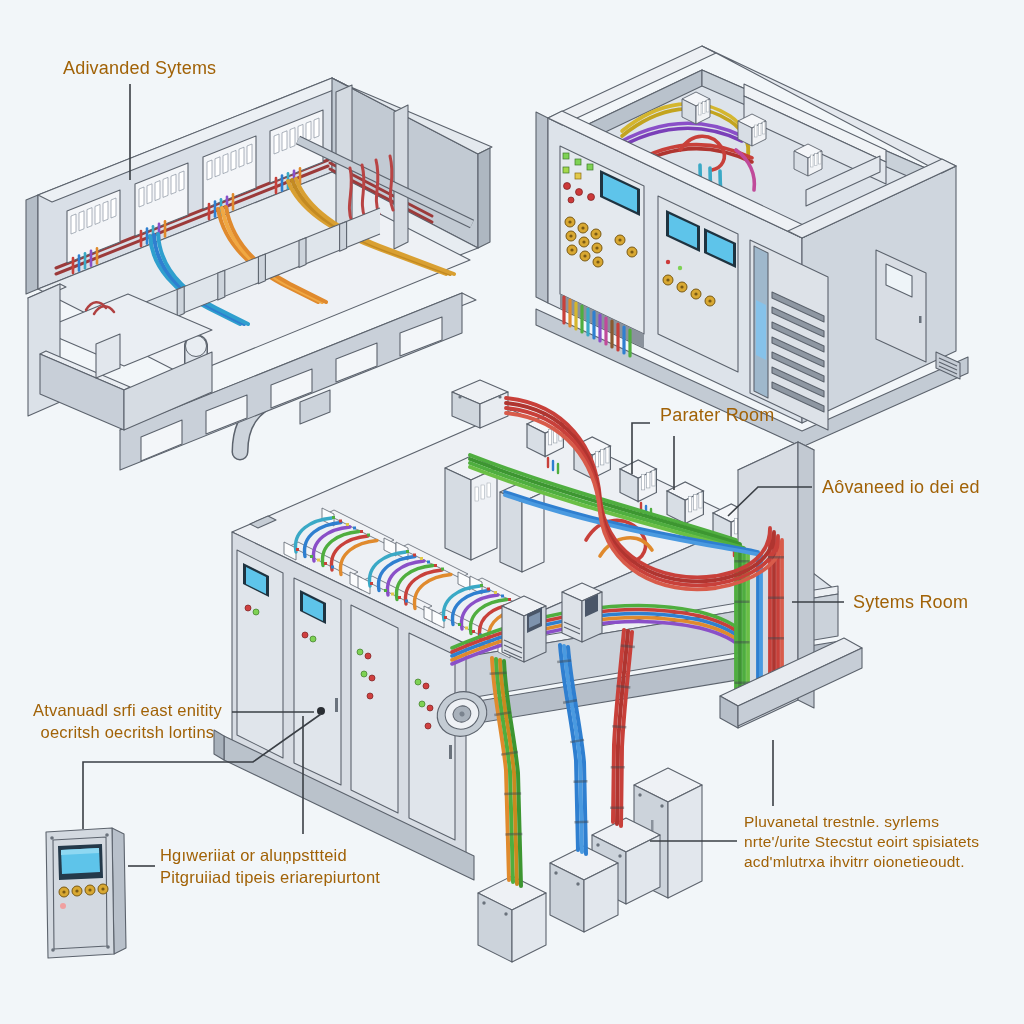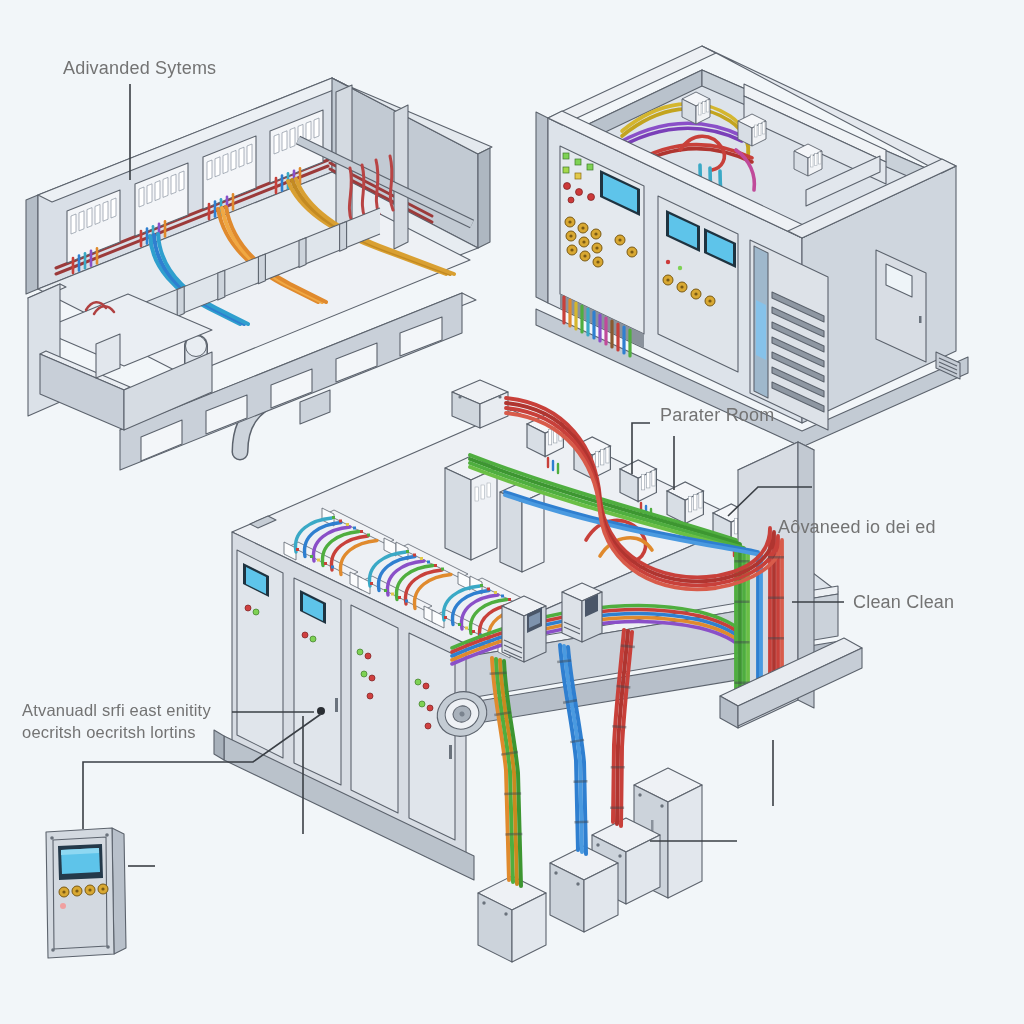--- a/index.html
+++ b/index.html
@@ -1,19 +1,19 @@
 <!DOCTYPE html>
 <html><head>
 <meta charset="utf-8">
 <style>
   html,body{margin:0;padding:0;background:#f2f6f9;}
   .stage{position:relative;width:1024px;height:1024px;background:#f2f6f9;overflow:hidden;
          font-family:"Liberation Sans",sans-serif;}
   .stage svg{position:absolute;left:0;top:0;}
-  .callout{position:absolute;color:#737373;white-space:nowrap;letter-spacing:.2px;}
+  .callout{position:absolute;color:#a16207;white-space:nowrap;letter-spacing:.2px;}
   .cal-lg{font-size:18px;}
   .cal-md{font-size:16.5px;line-height:1.32;}
   .cal-sm{font-size:15.5px;line-height:1.3;}
   
   .sh{stroke:#5c636d;stroke-width:1.1;stroke-linejoin:round;}
   .ln{stroke:#5c636d;stroke-width:1.1;fill:none;}
   .cb{fill:none;stroke-linecap:round;stroke-linejoin:round;}
   .band{fill:none;stroke:#41464d;stroke-opacity:.45;stroke-dasharray:2.5 38;stroke-linecap:butt;}
   .ldr{fill:none;stroke:#3a3f45;stroke-width:1.6;}
 </style>
@@ -543,19 +543,28 @@
     <path class="ldr" d="M321,714 L253,762 L83,762 L83,829"></path>
     <path class="ldr" d="M303,716 V834"></path>
     <path class="ldr" d="M155,866 H128"></path>
     <path class="ldr" d="M773,740 V806"></path>
     <path class="ldr" d="M737,841 H650"></path>
   </g>
 </svg>
 
   <div class="callout cal-lg" style="left:63px;top:58px;">Adivanded Sytems</div>
   <div class="callout cal-lg" style="left:660px;top:405px;text-align:center;">Parater Room</div>
-  <div class="callout cal-lg" style="left:778px;top:477px;margin-top:40px;">Aôvaneed io dei ed</div>
-  <div class="callout cal-lg" style="left:853px;top:592px;">Clean Clean</div>
-  <div class="callout cal-md" style="left:22px;top:700px;">
+  <div class="callout cal-lg" style="left:822px;top:477px;">Aôvaneed io dei ed</div>
+  <div class="callout cal-lg" style="left:853px;top:592px;">Sytems Room</div>
+  <div class="callout cal-md" style="left:33px;top:700px;text-align:center;">
     <div>Atvanuadl srfi east enitity</div>
     <div>oecritsh oecritsh lortins</div>
   </div>
+  <div class="callout cal-md" style="left:160px;top:845px;">
+    <div>Hgıweriiat or aluņpsttteid</div>
+    <div>Pitgruiiad tipeis eriarepiurtont</div>
+  </div>
+  <div class="callout cal-sm" style="left:744px;top:812px;">
+    <div>Pluvanetal trestnle. syrlems</div>
+    <div>nrte'/urite Stecstut eoirt spisiatets</div>
+    <div>acd'mlutrxa ihvitrr oionetieoudt.</div>
+  </div>
 </div>
 
 </body></html>

